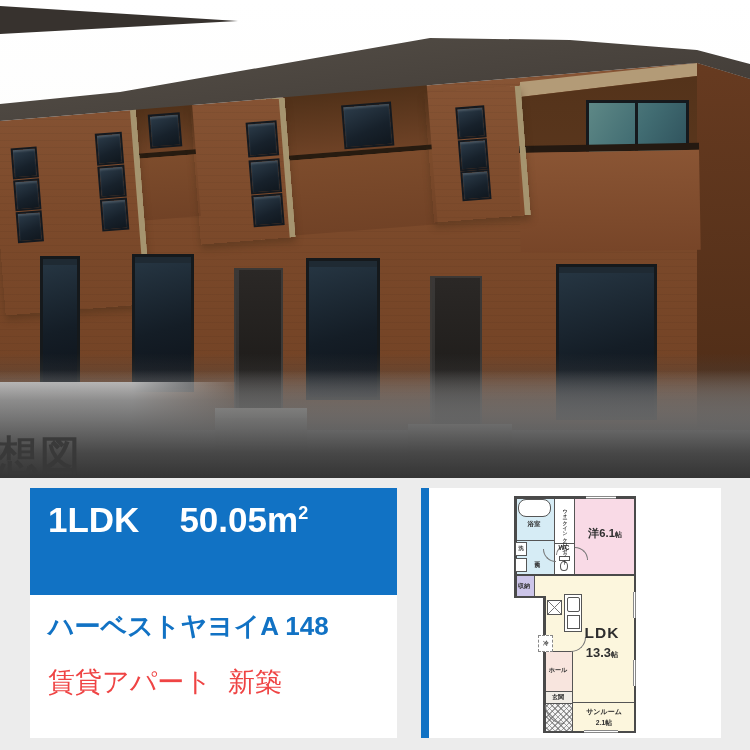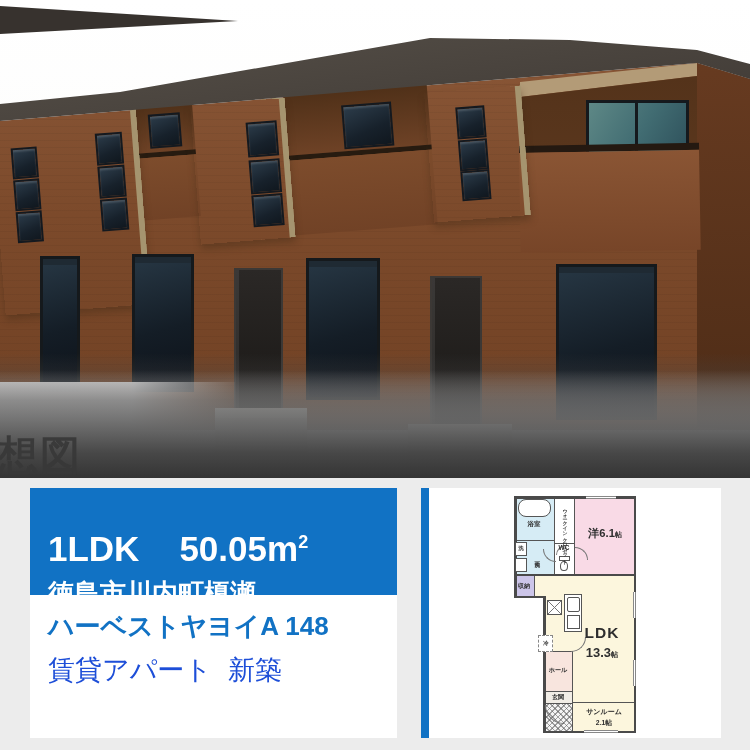--- a/index.html
+++ b/index.html
@@ -69,26 +69,26 @@
   .price-amount{font-size:78px;font-weight:700;line-height:.95;letter-spacing:1px;}
   .price-unit{font-size:36px;font-weight:700;margin-left:12px;}
   .price-fee{font-size:34px;font-weight:700;margin-left:46px;}
 
   
   .content{left:0;top:478px;width:750px;height:272px;background:#ececec;}
   .card{left:30px;top:10px;width:367px;height:250px;background:#fff;}
   .card-header{left:0;top:0;width:100%;height:107px;background:#1172c4;color:#fff;
                box-sizing:border-box;padding:13px 0 0 18px;}
   .hline1{display:flex;align-items:baseline;font-size:35px;font-weight:700;line-height:1.1;}
-  .harea{margin-left:40px;margin-top:29px;}
+  .harea{margin-left:40px;}
   .hline1 sup{font-size:18px;font-weight:700;}
   .hline2{font-size:26px;font-weight:700;margin-top:7px;}
   .card-body{left:0;top:107px;width:100%;box-sizing:border-box;padding:14px 0 0 18px;}
   .title-link{font-size:26px;font-weight:700;color:#1172c4;cursor:pointer;}
-  .body-line{font-size:27px;color:#1d4ed8;margin-top:11px;line-height:1.15;}
+  .body-line{font-size:27px;color:#ef4444;margin-top:23px;line-height:1.15;}
   .cond{margin-left:16px;}
 
   .divider{left:421px;top:10px;width:8px;height:250px;background:#1172c4;}
   .plan-panel{left:429px;top:10px;width:292px;height:250px;background:#fff;}
   .plan{left:85px;top:8px;width:122px;height:237px;}
 
   .room{position:absolute;border:1px solid #555;box-sizing:border-box;}
   .wall{position:absolute;background:#4a4a4a;}
   .fix{position:absolute;background:#fff;border:1px solid #555;box-sizing:border-box;}
   .arc{position:absolute;border:solid #777;border-width:0 0 1px 1px;
@@ -180,21 +180,20 @@
 </div>
 
 <div class="abs content">
 
   <div class="abs card">
     <div class="abs card-header">
       <div class="hline1">
         <span>1LDK</span>
         <span class="harea"><span>50.05m</span><sup>2</sup></span>
       </div>
-      <div class="hline2">徳島市川内町榎瀬</div>
     </div>
     <div class="abs card-body">
       <div class="title-link">ハーベストヤヨイA 148</div>
       <div class="body-line">
         <span>賃貸アパート</span><span class="cond">新築</span>
       </div>
     </div>
   </div>
 
   <div class="abs divider"></div>

